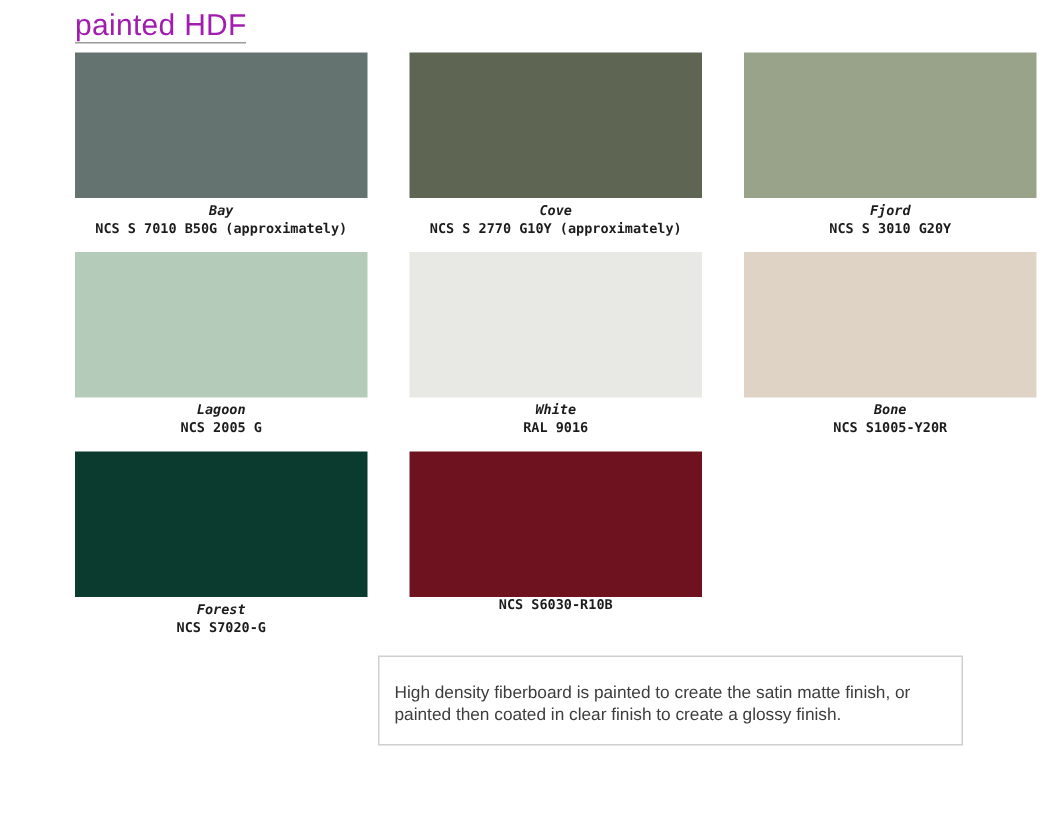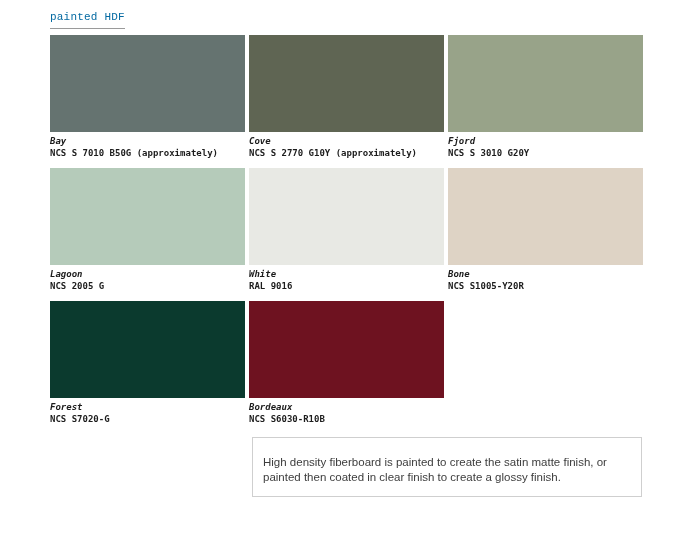--- a/index.html
+++ b/index.html
@@ -17,38 +17,39 @@
   .page {
     position: absolute;
     left: 0; top: 0;
     width: 700px;
     height: 546px;
   }
   .page-title {
     position: absolute;
     left: 50px;
     top: 9px;
-    font-family: Liberation Mono, monospace;
-    font-size: 11px;
-    color: #0369a1;
+    font-family: Liberation Sans, sans-serif;
+    font-size: 20px;
+    color: #a21caf;
     letter-spacing: 0.2px;
     border-bottom: 1px solid #9a9a9a;
     padding-bottom: 3px;
     line-height: 16px;
   }
   .swatch-grid {
     position: absolute;
     left: 50px;
     top: 35px;
     width: 610px;
   }
   .swatch-row {
     display: flex;
-    gap: 4px;
+    gap: 28px;
     margin-bottom: 9px;
+    text-align: center;
   }
   .swatch-cell {
     width: 195px;
     flex: 0 0 195px;
   }
   .swatch-cell.empty {
     visibility: hidden;
   }
   .swatch-chip {
     width: 195px;
@@ -137,21 +138,20 @@
         </div>
       </div>
       <div class="swatch-row">
         <div class="swatch-cell">
           <div class="swatch-chip" style="background: rgb(11, 58, 46);"></div>
           <div class="swatch-name">Forest</div>
           <div class="swatch-code">NCS S7020-G</div>
         </div>
         <div class="swatch-cell">
           <div class="swatch-chip" style="background: rgb(110, 18, 32);"></div>
-          <div class="swatch-name">Bordeaux</div>
           <div class="swatch-code">NCS S6030-R10B</div>
         </div>
       </div>
     </div>
 
   <div class="note-box">
     <div class="note-text">High density fiberboard is painted to create the satin matte finish, or painted then coated in clear finish to create a glossy finish.</div>
   </div>
 
 </div>

